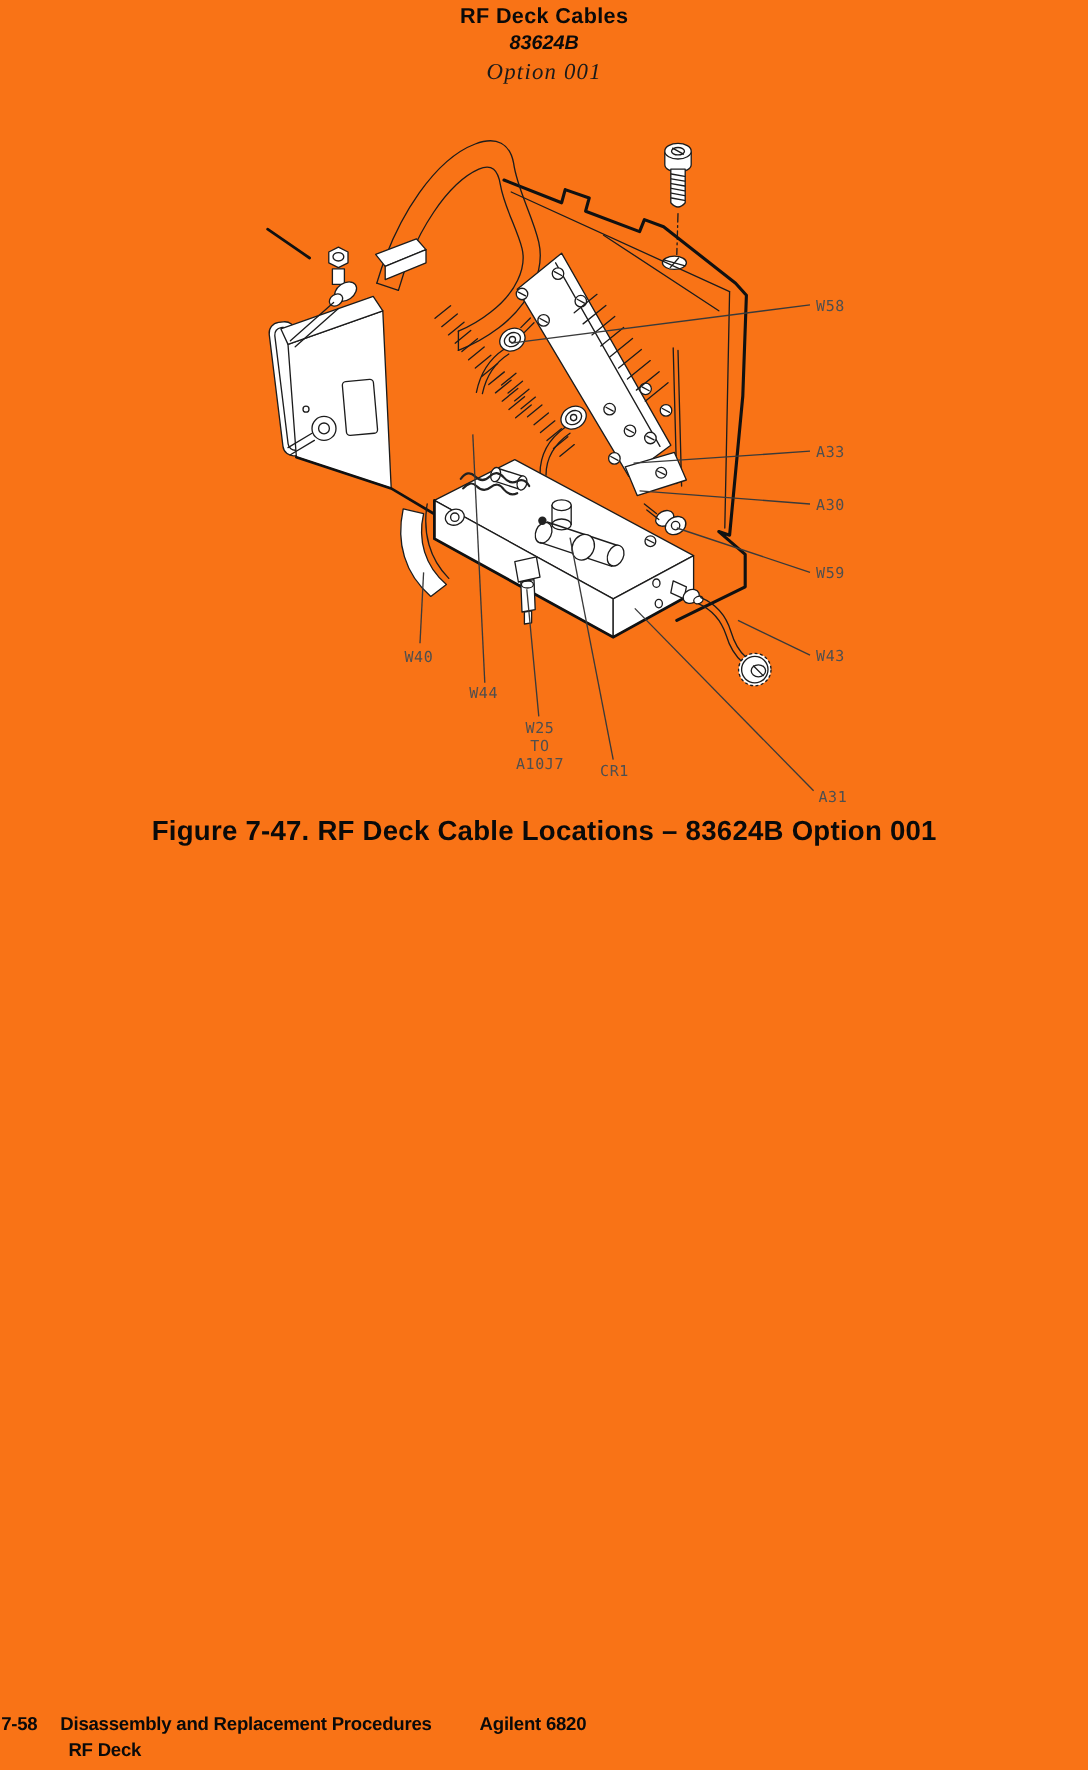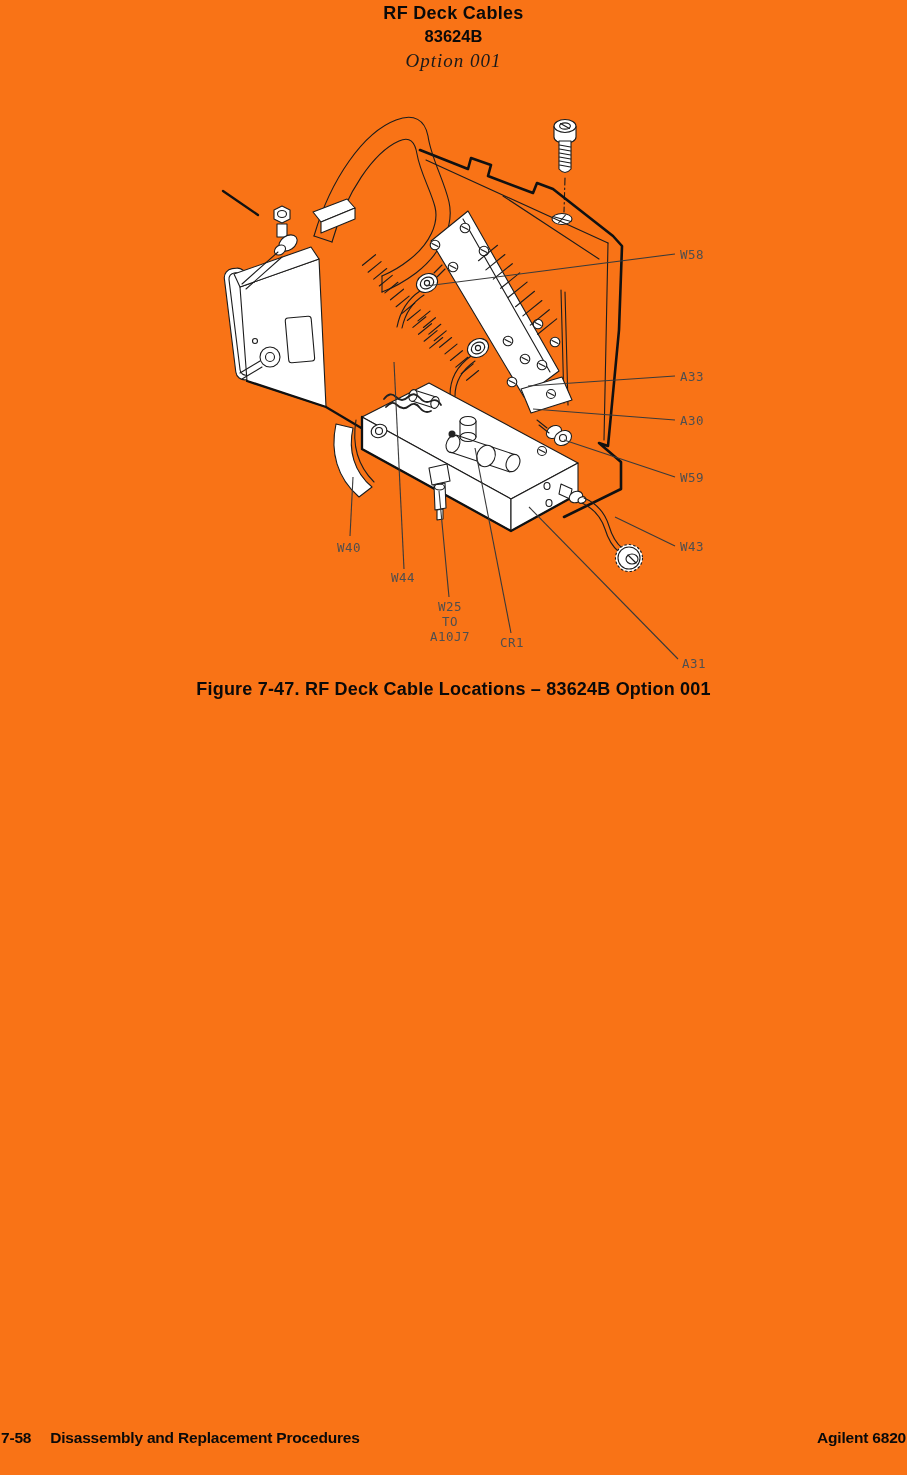--- a/index.html
+++ b/index.html
@@ -1,40 +1,40 @@
 <!DOCTYPE html>
 <html><head>
 <meta charset="utf-8">
 <style>
   html,body{margin:0;padding:0;background:#ffffff;}
   .page{position:relative;width:907px;height:1475px;background:#f97316;overflow:hidden;
         font-family:"Liberation Sans",sans-serif;color:#0a0a0a;}
   
   .doc-header{position:absolute;top:2px;left:0;width:100%;text-align:center;line-height:1.25;}
   .doc-header .t1{font-size:18px;font-weight:bold;letter-spacing:.3px;}
-  .doc-header .t2{font-size:16.5px;font-weight:bold;margin-top:1px;}
+  .doc-header .t2{font-size:16.5px;font-weight:bold;margin-top:1px;font-style:italic;}
   .doc-header .t3{font-family:"Liberation Serif",serif;font-style:italic;font-size:19px;
                   margin-top:3px;letter-spacing:1px;color:#1a1a1a;}
   
   .figure-wrap{position:absolute;top:0;left:16px;width:907px;height:735px;}
   svg{position:absolute;top:0;left:0;}
   .art{stroke:#1c1c1c;fill:none;stroke-width:1.1;stroke-linejoin:round;stroke-linecap:round;}
   .art-w{stroke:#1c1c1c;fill:#ffffff;stroke-width:1.1;stroke-linejoin:round;}
   .thick{stroke:#111;stroke-width:2.6;fill:none;stroke-linejoin:round;stroke-linecap:round;}
   .thick2{stroke:#111;stroke-width:2.3;fill:none;stroke-linecap:round;}
   .wire{stroke:#222;stroke-width:1.8;fill:none;stroke-linecap:round;}
   .leader{stroke:#3a3a3a;stroke-width:1.1;}
   .callout-text{font-family:"DejaVu Sans Mono",monospace;font-size:12.5px;fill:#4f4f4f;letter-spacing:.5px;}
   
   .figure-caption{position:absolute;top:679px;left:0;width:100%;text-align:center;
-                  font-size:18px;font-weight:bold;letter-spacing:.2px;}
+                  font-size:23px;font-weight:bold;letter-spacing:.2px;}
   
   .doc-footer{position:absolute;top:1429px;left:0;width:907px;font-weight:bold;font-size:15.5px;
               letter-spacing:-.2px;}
-  .doc-footer .row{display:flex;justify-content:space-between;align-items:baseline;padding:0 1px;}
+  .doc-footer .row{display:flex;align-items:baseline;padding:0 1px;gap:40px;}
   .doc-footer .pgnum{margin-right:19px;}
   .doc-footer .sub{margin-left:57px;margin-top:3px;}
 </style>
 </head>
 <body>
 
 <div class="page">
 
   <div class="doc-header">
     <div class="t1">RF Deck Cables</div>
@@ -280,15 +280,16 @@
 
   <div class="figure-caption">Figure 7-47. RF Deck Cable Locations – 83624B Option 001</div>
 
   <div class="doc-footer">
     <div class="row">
       <span>
         <span class="pgnum">7-58</span><span>Disassembly and Replacement Procedures</span>
       </span>
       <span>Agilent 6820</span>
     </div>
+    <div class="sub">RF Deck</div>
   </div>
 
 </div>
 
 </body></html>

